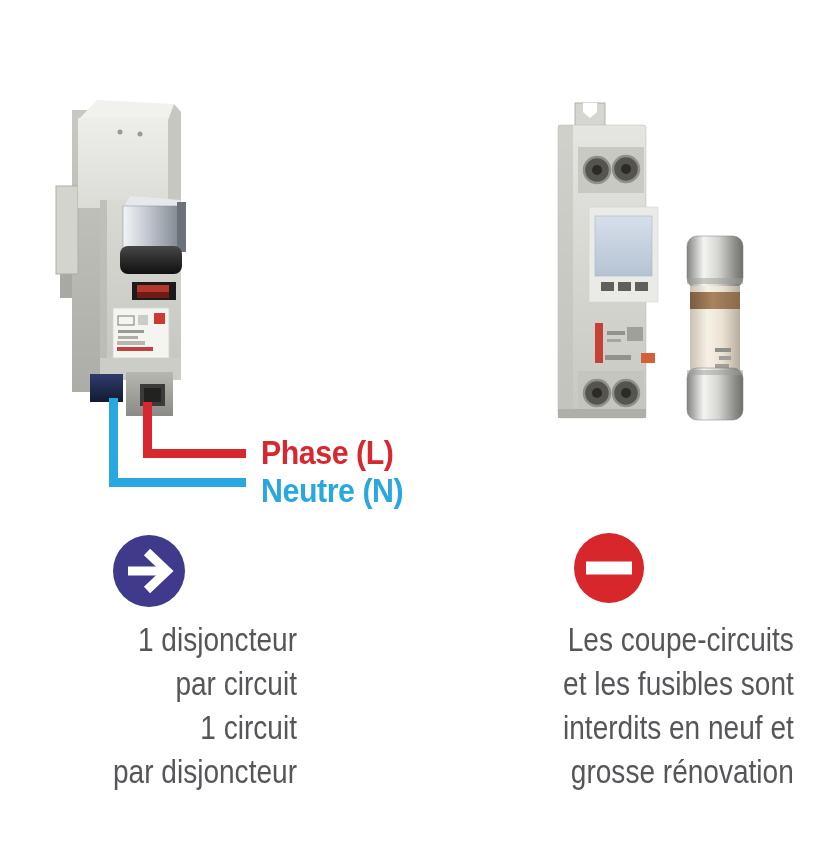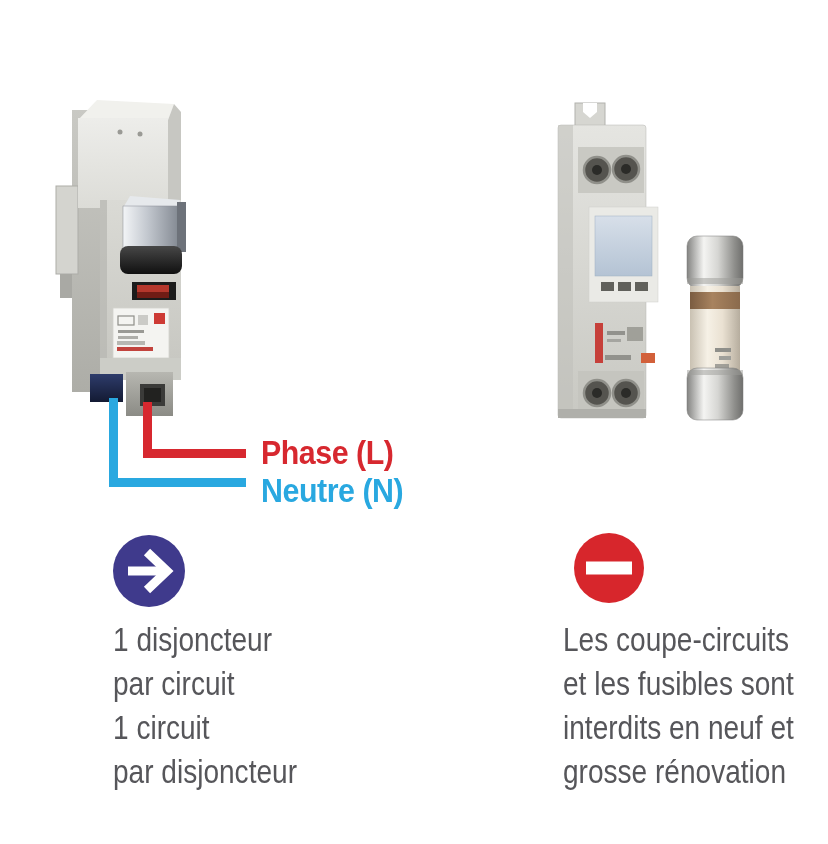--- a/index.html
+++ b/index.html
@@ -1,18 +1,18 @@
 <!DOCTYPE html>
 <html><head>
 <meta charset="utf-8">
 <style>
   html,body{margin:0;padding:0;background:#fff;}
   .canvas{
     position:relative;width:828px;height:844px;background:#ffffff;
-    font-family:"Liberation Sans", sans-serif;overflow:hidden;
+    font-family:"Liberation Sans", sans-serif;overflow:hidden;text-align:right;
   }
   .abs{position:absolute;}
   .wire{position:absolute;}
   .wire-label{
     position:absolute;font-weight:700;font-size:33px;white-space:nowrap;
     transform:scaleX(0.92);transform-origin:0 0;letter-spacing:-0.5px;line-height:38px;
   }
   .caption{
     position:absolute;font-size:33px;line-height:44px;white-space:nowrap;
     transform:scaleX(0.85);transform-origin:0 0;font-weight:400;letter-spacing:0;

